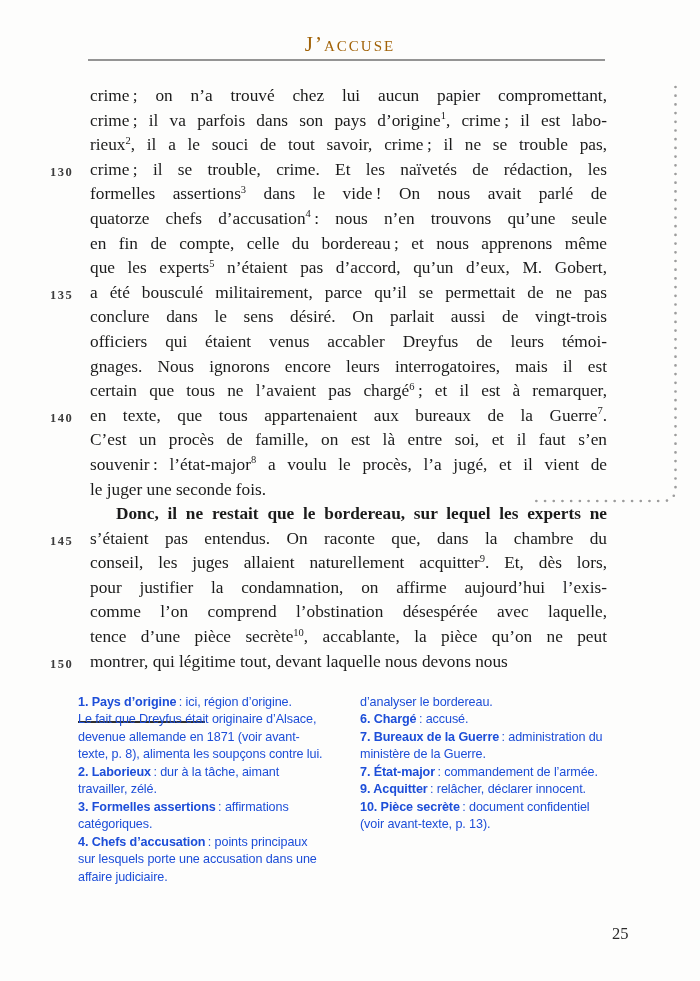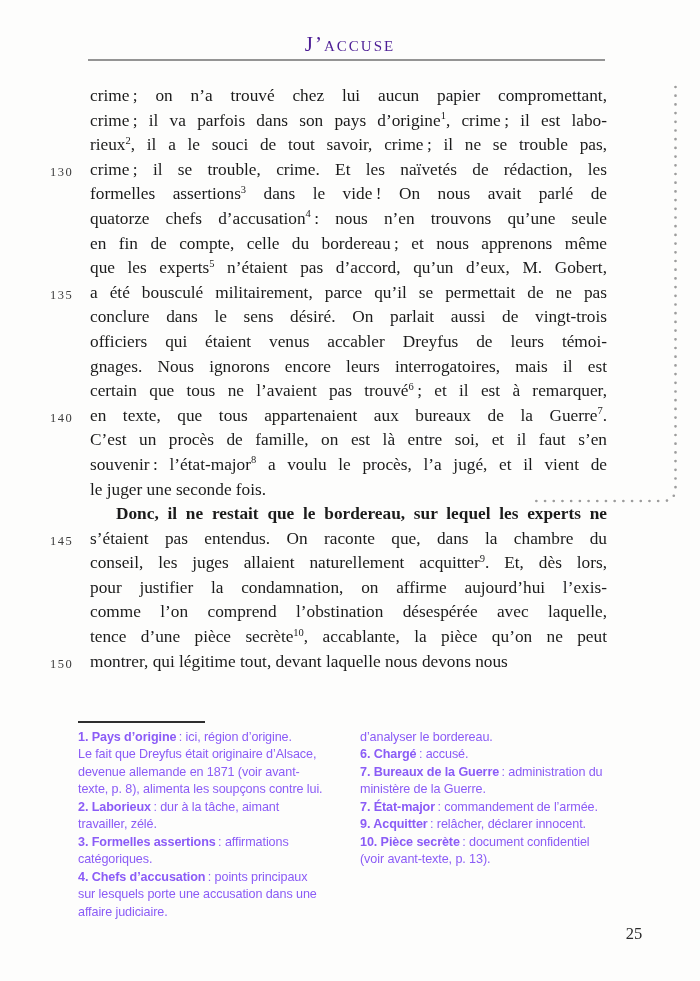--- a/index.html
+++ b/index.html
@@ -8,21 +8,21 @@
     background:#ffffff;
     font-family:"Liberation Serif",serif;
   }
   .page{position:absolute;inset:0;background:#fdfdfc;overflow:hidden;}
 
   
   .running-head{
     position:absolute;top:32px;left:0;width:700px;
     text-align:center;
     font-variant:small-caps;
-    font-size:21px;letter-spacing:2px;color:#4c1d95;
+    font-size:21px;letter-spacing:2px;color:#a16207;
   }
   .header-rule{
     position:absolute;top:59px;left:88px;width:517px;height:2px;
     background:#949494;
   }
 
   
   .main-text{
     position:absolute;left:90px;top:84px;width:517px;
     color:#1b1b1b;
@@ -30,48 +30,49 @@
   .line{
     position:relative;height:24.6px;line-height:24.6px;
     font-size:17.3px;
   }
   .line.j{text-align:justify;text-align-last:justify;}
   .line.ind{text-indent:26px;font-weight:bold;}
   .lnum{
     position:absolute;left:-40px;top:2.5px;
     font-size:12.5px;letter-spacing:1.5px;color:#3c3c3c;
     line-height:24.6px;
+    font-weight:bold;
   }
   .fnref{
     font-size:10.5px;position:relative;top:-6.5px;line-height:0;
     letter-spacing:0;
   }
 
   
   .dotted{position:absolute;left:0;top:0;pointer-events:none;}
 
   
   .fn-rule{
     position:absolute;left:78px;top:721px;width:127px;height:1.5px;
     background:#2e2e2e;
   }
   .fn-col{
-    position:absolute;top:729px;
+    position:absolute;top:694px;
     font-family:"Liberation Sans",sans-serif;
-    font-size:12.6px;line-height:17.45px;color:#8b5cf6;
+    font-size:12.6px;line-height:17.45px;color:#1d4ed8;
   }
   .fn-col.left{left:78px;width:280px;}
   .fn-col.right{left:360px;width:300px;}
   .fn-line{white-space:nowrap;letter-spacing:-0.1px;}
   .fn-line .b{font-weight:700;}
 
   
   .pagenum{
     position:absolute;left:612px;top:924px;width:44px;
-    text-align:center;font-size:16.5px;color:#2b2b2b;
+    font-size:16.5px;color:#2b2b2b;
   }
 </style>
 </head>
 <body>
 
 <div class="page">
 
   <div class="running-head">J’accuse</div>
 
   <div class="header-rule"></div>
@@ -86,21 +87,21 @@
       <div class="line j"><span>rieux</span><span class="fnref">2</span><span>, il a le souci de tout savoir, crime ; il ne se trouble pas,</span></div>
       <div class="line j"><span class="lnum">130</span><span>crime ; il se trouble, crime. Et les naïvetés de rédaction, les</span></div>
       <div class="line j"><span>formelles assertions</span><span class="fnref">3</span><span> dans le vide ! On nous avait parlé de</span></div>
       <div class="line j"><span>quatorze chefs d’accusation</span><span class="fnref">4</span><span> : nous n’en trouvons qu’une seule</span></div>
       <div class="line j"><span>en fin de compte, celle du bordereau ; et nous apprenons même</span></div>
       <div class="line j"><span>que les experts</span><span class="fnref">5</span><span> n’étaient pas d’accord, qu’un d’eux, M. Gobert,</span></div>
       <div class="line j"><span class="lnum">135</span><span>a été bousculé militairement, parce qu’il se permettait de ne pas</span></div>
       <div class="line j"><span>conclure dans le sens désiré. On parlait aussi de vingt-trois</span></div>
       <div class="line j"><span>officiers qui étaient venus accabler Dreyfus de leurs témoi-</span></div>
       <div class="line j"><span>gnages. Nous ignorons encore leurs interrogatoires, mais il est</span></div>
-      <div class="line j"><span>certain que tous ne l’avaient pas trouvé</span><span class="fnref">6</span><span> ; et il est à remarquer,</span></div>
+      <div class="line j"><span>certain que tous ne l’avaient pas chargé</span><span class="fnref">6</span><span> ; et il est à remarquer,</span></div>
       <div class="line j"><span class="lnum">140</span><span>en texte, que tous appartenaient aux bureaux de la Guerre</span><span class="fnref">7</span><span>.</span></div>
       <div class="line j"><span>C’est un procès de famille, on est là entre soi, et il faut s’en</span></div>
       <div class="line j"><span>souvenir : l’état-major</span><span class="fnref">8</span><span> a voulu le procès, l’a jugé, et il vient de</span></div>
       <div class="line"><span>le juger une seconde fois.</span></div>
       <div class="line j ind"><span>Donc, il ne restait que le bordereau, sur lequel les experts ne</span></div>
       <div class="line j"><span class="lnum">145</span><span>s’étaient pas entendus. On raconte que, dans la chambre du</span></div>
       <div class="line j"><span>conseil, les juges allaient naturellement acquitter</span><span class="fnref">9</span><span>. Et, dès lors,</span></div>
       <div class="line j"><span>pour justifier la condamnation, on affirme aujourd’hui l’exis-</span></div>
       <div class="line j"><span>comme l’on comprend l’obstination désespérée avec laquelle,</span></div>
       <div class="line j"><span>tence d’une pièce secrète</span><span class="fnref">10</span><span>, accablante, la pièce qu’on ne peut</span></div>

